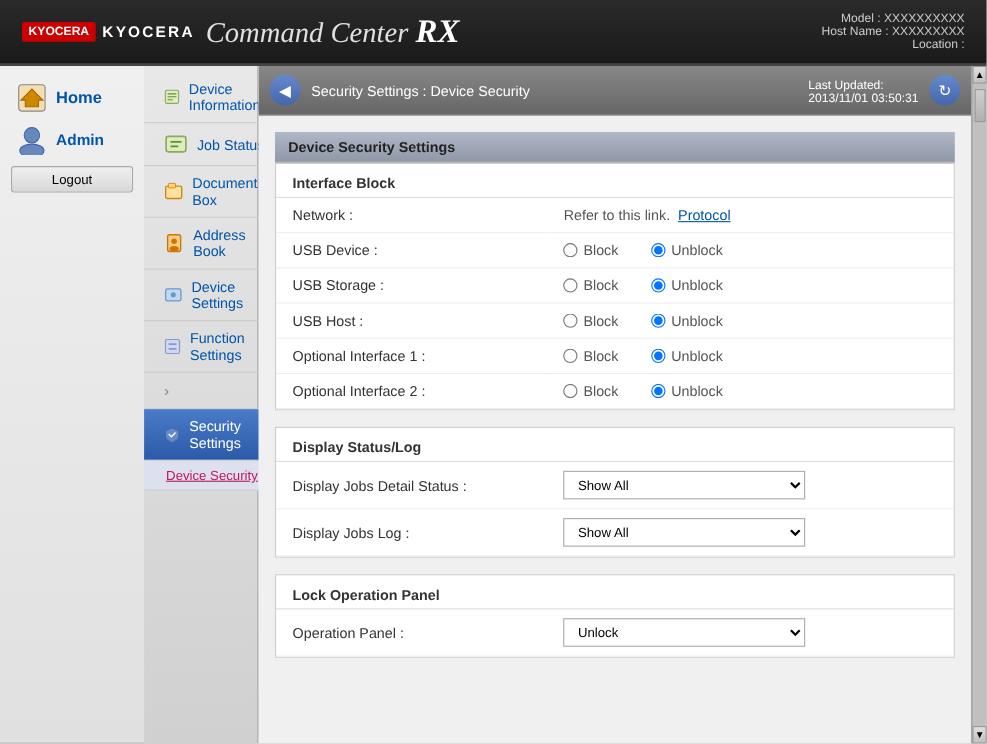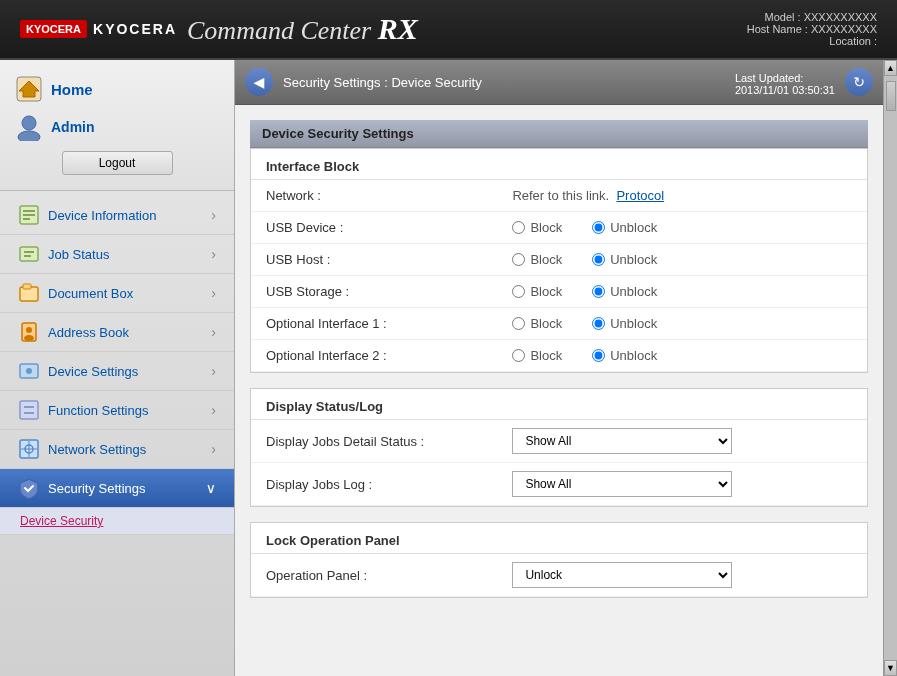--- a/index.html
+++ b/index.html
@@ -70,21 +70,21 @@
       height: 616px;
     }
 
     
     .sidebar {
       width: 235px;
       background: linear-gradient(to bottom, #e8e8e8, #d0d0d0);
       border-right: 1px solid #aaa;
       flex-shrink: 0;
       display: flex;
-      flex-direction: column;
+      flex-direction: row;
     }
     .sidebar-top {
       padding: 10px;
       background: linear-gradient(to bottom, #f0f0f0, #e0e0e0);
       border-bottom: 1px solid #bbb;
     }
     .home-link {
       display: flex;
       align-items: center;
       gap: 8px;
@@ -471,29 +471,20 @@
                 <rect x="2" y="2" width="18" height="18" rx="2" fill="#d0d8f0" stroke="#8899cc" stroke-width="1.5"></rect>
                 <line x1="6" y1="8" x2="16" y2="8" stroke="#8899cc" stroke-width="2"></line>
                 <line x1="6" y1="14" x2="16" y2="14" stroke="#8899cc" stroke-width="2"></line>
               </svg>
               <span>Function Settings</span>
             </div>
             <span class="nav-arrow">›</span>
           </div>
 
           <div class="nav-item">
-            <div class="nav-item-left">
-              <svg class="nav-icon" viewBox="0 0 22 22">
-                <rect x="2" y="2" width="18" height="18" rx="2" fill="#c8e0f8" stroke="#5588cc" stroke-width="1.5"></rect>
-                <circle cx="11" cy="11" r="4" fill="none" stroke="#5588cc" stroke-width="1.5"></circle>
-                <line x1="11" y1="3" x2="11" y2="19" stroke="#5588cc" stroke-width="1"></line>
-                <line x1="3" y1="11" x2="19" y2="11" stroke="#5588cc" stroke-width="1"></line>
-              </svg>
-              <span>Network Settings</span>
-            </div>
             <span class="nav-arrow">›</span>
           </div>
 
           <div class="nav-item active">
             <div class="nav-item-left">
               <svg class="nav-icon" viewBox="0 0 22 22">
                 <path d="M11 2 L20 6 L20 13 C20 17 16 20 11 22 C6 20 2 17 2 13 L2 6 Z" fill="#6688cc" stroke="#4466aa" stroke-width="1.5"></path>
                 <path d="M7 11 L10 14 L15 9" stroke="white" stroke-width="2" fill="none" stroke-linecap="round"></path>
               </svg>
               <span>Security Settings</span>
@@ -549,45 +540,45 @@
                       </div>
                       <div class="radio-option">
                         <input type="radio" name="usb-device" value="Unblock" checked="" style="">
                         <label>Unblock</label>
                       </div>
                     </div>
                   </td>
                 </tr>
 
                 <tr>
+                  <td>USB Storage :</td>
+                  <td>
+                    <div class="radio-group">
+                      <div class="radio-option">
+                        <input type="radio" name="usb-storage" value="Block" style="">
+                        <label>Block</label>
+                      </div>
+                      <div class="radio-option">
+                        <input type="radio" name="usb-storage" value="Unblock" checked="" style="">
+                        <label>Unblock</label>
+                      </div>
+                    </div>
+                  </td>
+                </tr>
+
+                <tr>
                   <td>USB Host :</td>
                   <td>
                     <div class="radio-group">
                       <div class="radio-option">
                         <input type="radio" name="usb-host" value="Block" style="">
                         <label>Block</label>
                       </div>
                       <div class="radio-option">
                         <input type="radio" name="usb-host" value="Unblock" checked="" style="">
-                        <label>Unblock</label>
-                      </div>
-                    </div>
-                  </td>
-                </tr>
-
-                <tr>
-                  <td>USB Storage :</td>
-                  <td>
-                    <div class="radio-group">
-                      <div class="radio-option">
-                        <input type="radio" name="usb-storage" value="Block" style="">
-                        <label>Block</label>
-                      </div>
-                      <div class="radio-option">
-                        <input type="radio" name="usb-storage" value="Unblock" checked="" style="">
                         <label>Unblock</label>
                       </div>
                     </div>
                   </td>
                 </tr>
 
                 <tr>
                   <td>Optional Interface 1 :</td>
                   <td>
                     <div class="radio-group">

